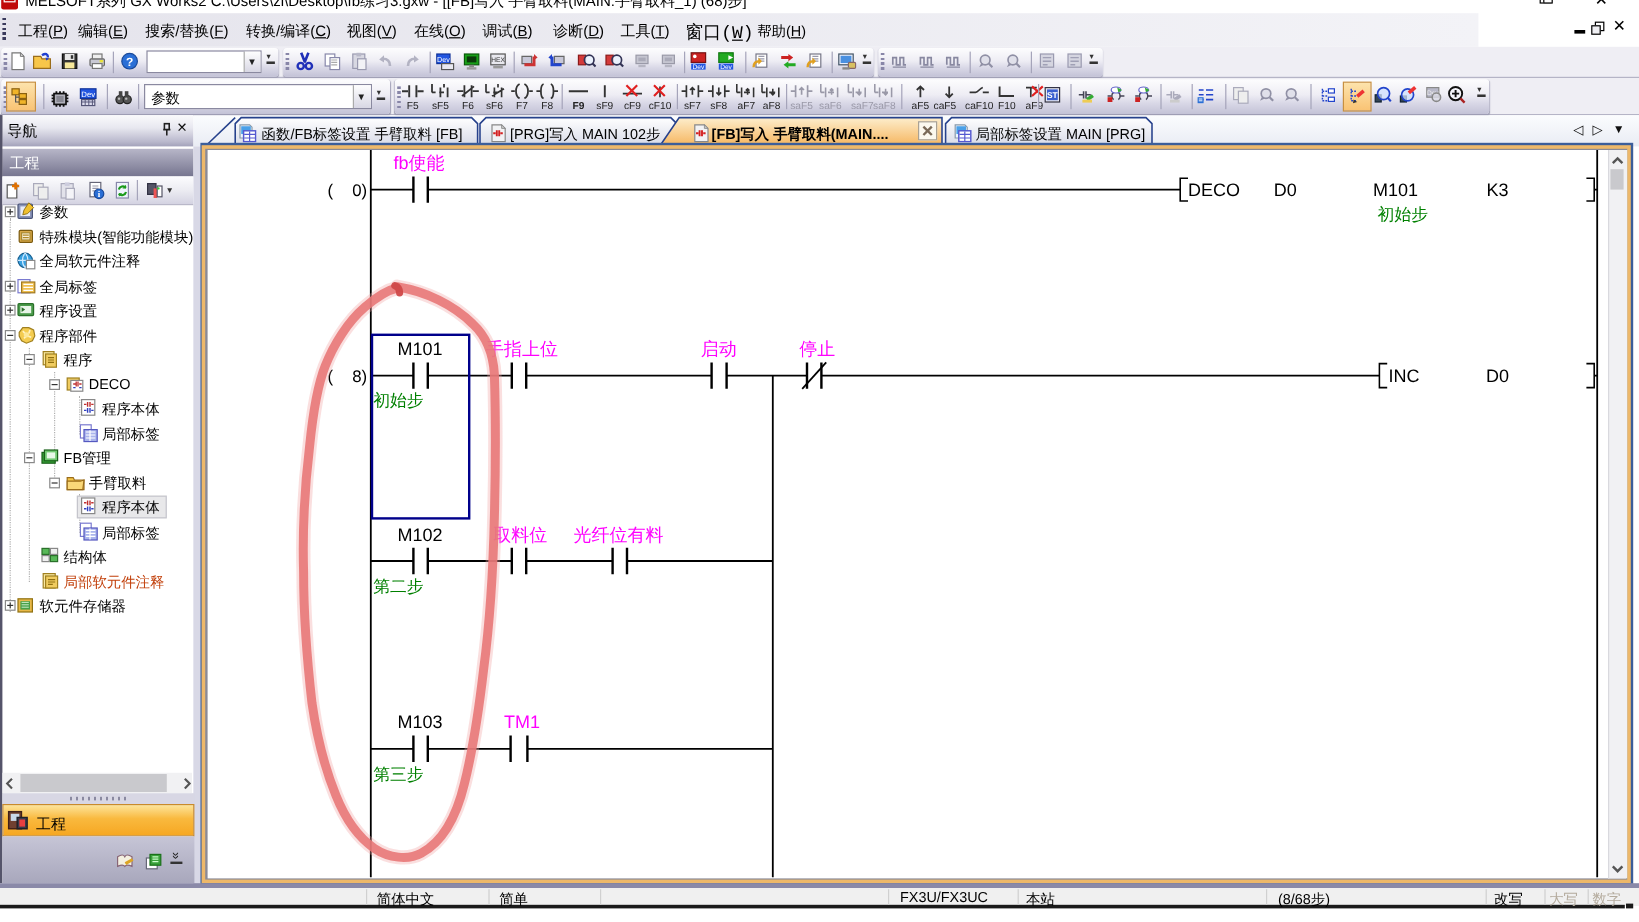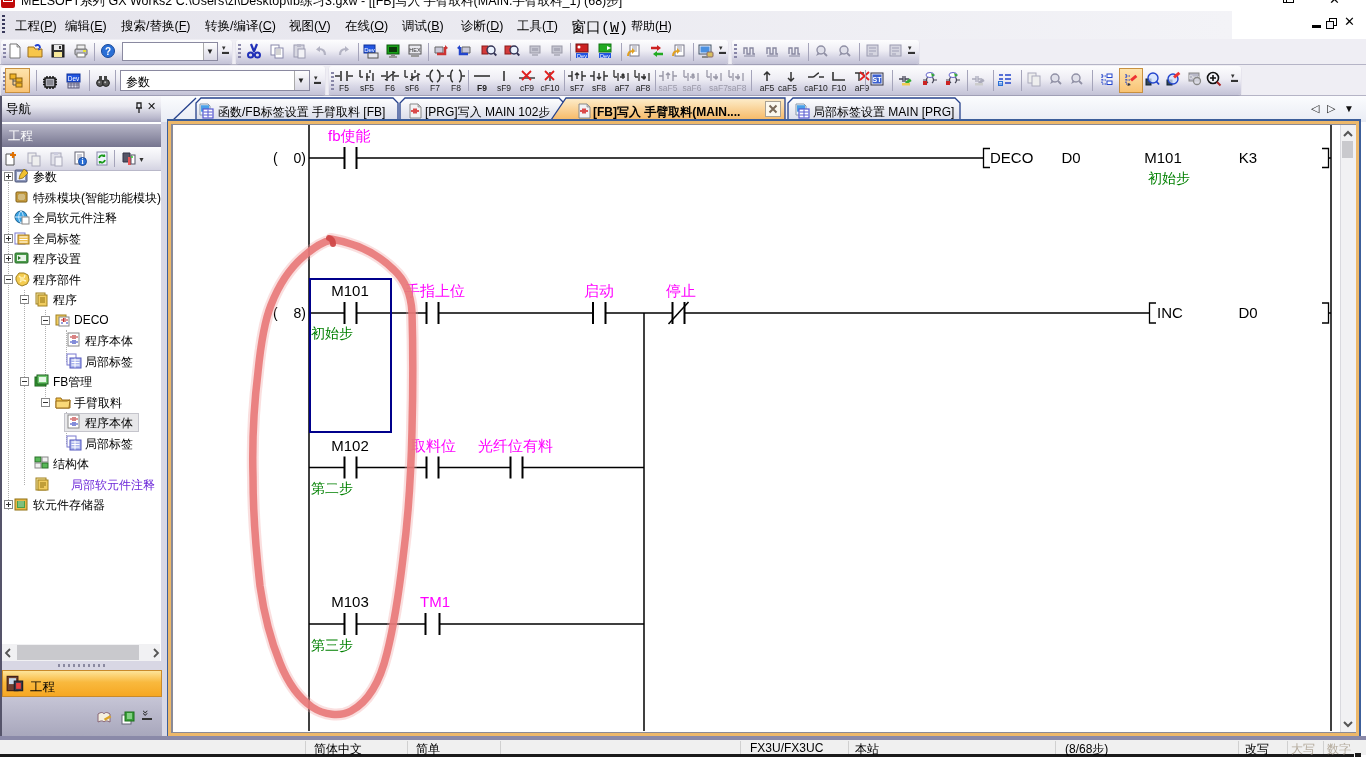--- a/index.html
+++ b/index.html
@@ -715,21 +715,21 @@
     <rect x="8" y="2" width="6" height="5" fill="#f0f0f0" stroke="#888"></rect>
     <rect x="1" y="8" width="6" height="5" fill="#f0f0f0" stroke="#888"></rect>
     <rect x="8" y="8" width="6" height="5" fill="#58b858" stroke="#2a702a"></rect>
   </svg>
 <div class="abs" style="left:53px;top:456px;font-size:12px;color:#000;white-space:nowrap;">结构体</div>
 <svg class="abs" style="left:34px;top:475.5px" width="16" height="16" viewBox="0 0 16 16">
     <rect x="2" y="2" width="10" height="12" fill="#f8e8a0" stroke="#a08020"></rect>
     <rect x="4" y="4" width="10" height="10" fill="#f0cc60" stroke="#a08020"></rect>
     <path d="M6 7h6M6 9h6M6 11h4" stroke="#907010"></path>
   </svg>
-<div class="abs" style="left:53px;top:476.5px;font-size:12px;color:#6d28d9;white-space:nowrap;margin-left:18px;">局部软元件注释</div>
+<div class="abs" style="left:53px;top:476.5px;font-size:12px;color:#c2410c;white-space:nowrap;">局部软元件注释</div>
 <div class="abs" style="left:4px;top:500px;width:9px;height:9px;background:#fff;border:1px solid #888;"></div>
 <div class="abs" style="left:6px;top:504px;width:5px;height:1px;background:#333;"></div>
 <div class="abs" style="left:8px;top:502px;width:1px;height:5px;background:#333;"></div>
 <svg class="abs" style="left:14px;top:496px" width="16" height="16" viewBox="0 0 16 16">
     <rect x="1" y="3" width="12" height="11" fill="#e8b848" stroke="#907010"></rect>
     <rect x="3" y="5" width="8" height="7" fill="#48a048"></rect>
     <path d="M4 6h6M4 8h6M4 10h6" stroke="#d0f0d0" stroke-width="0.8"></path>
   </svg>
 <div class="abs" style="left:33px;top:497px;font-size:12px;color:#000;white-space:nowrap;">软元件存储器</div>
 <div class="abs" style="left:2px;top:644px;width:158px;height:17px;background:#f1f1f3;"></div>

